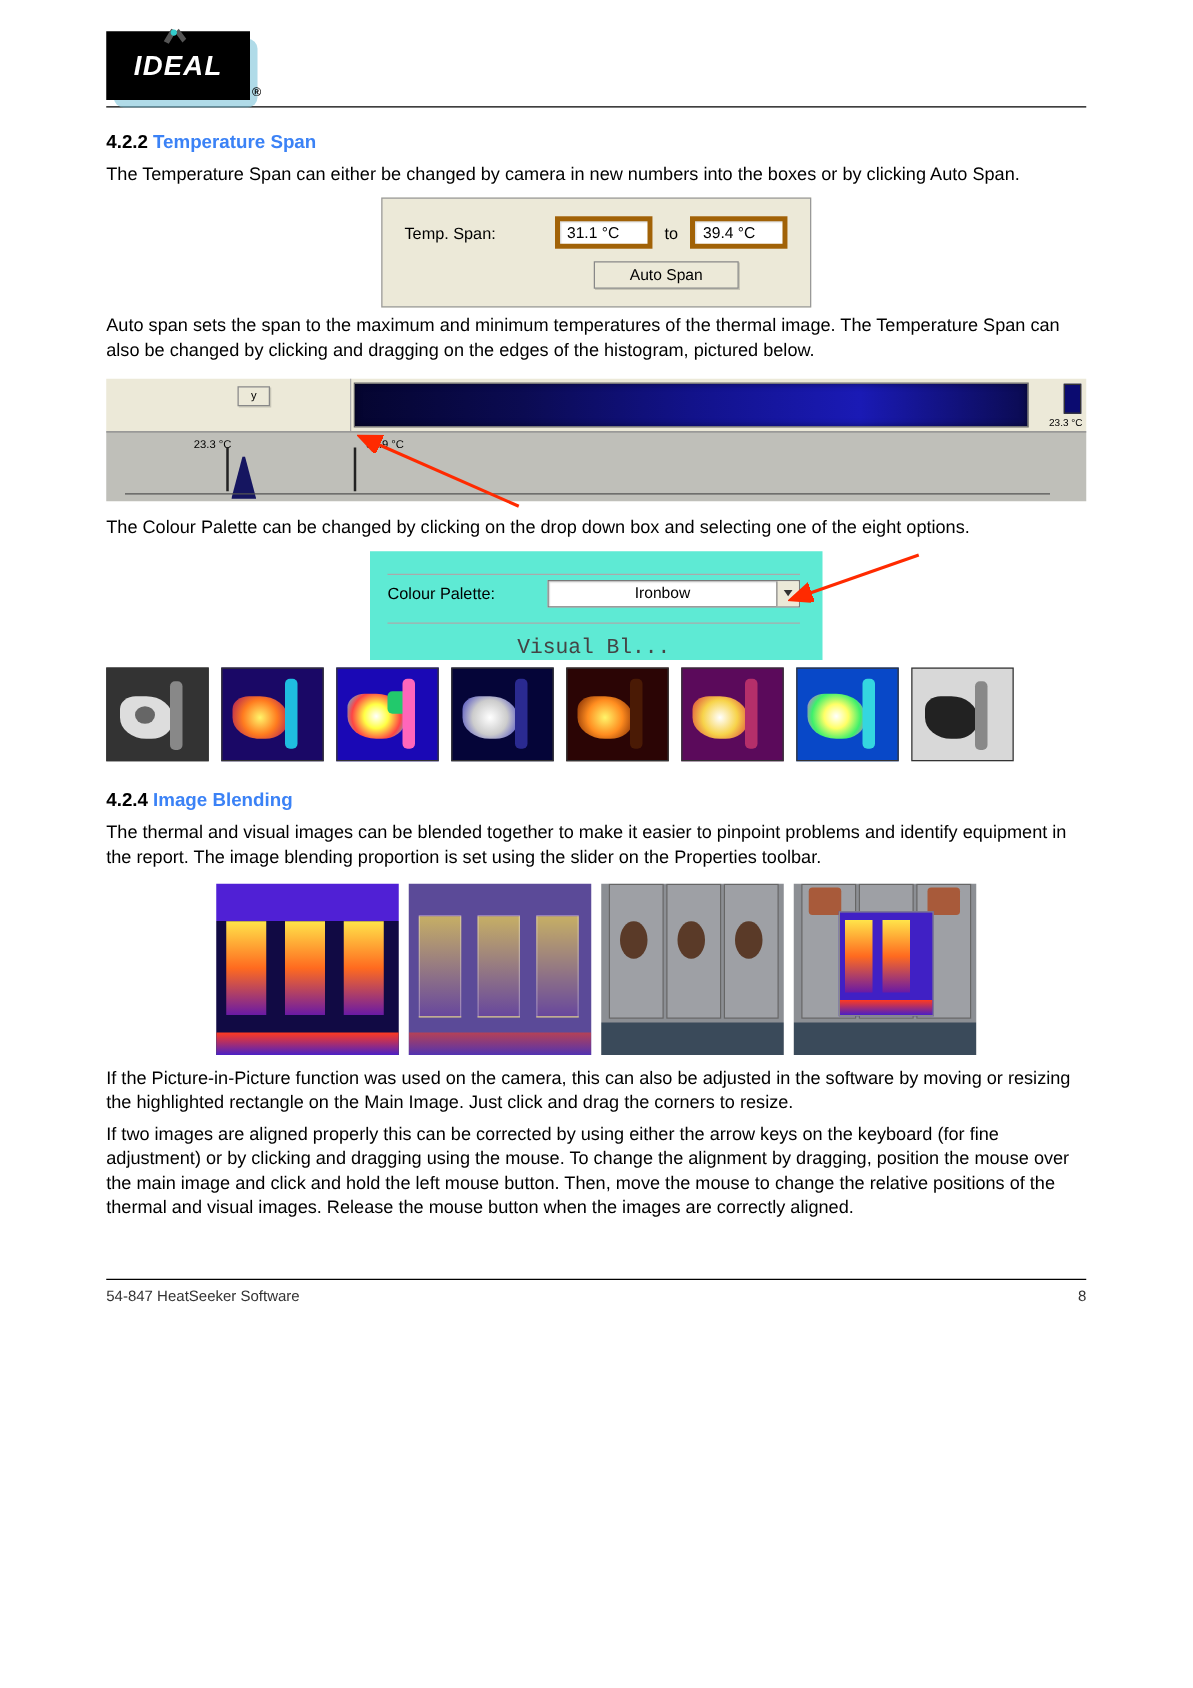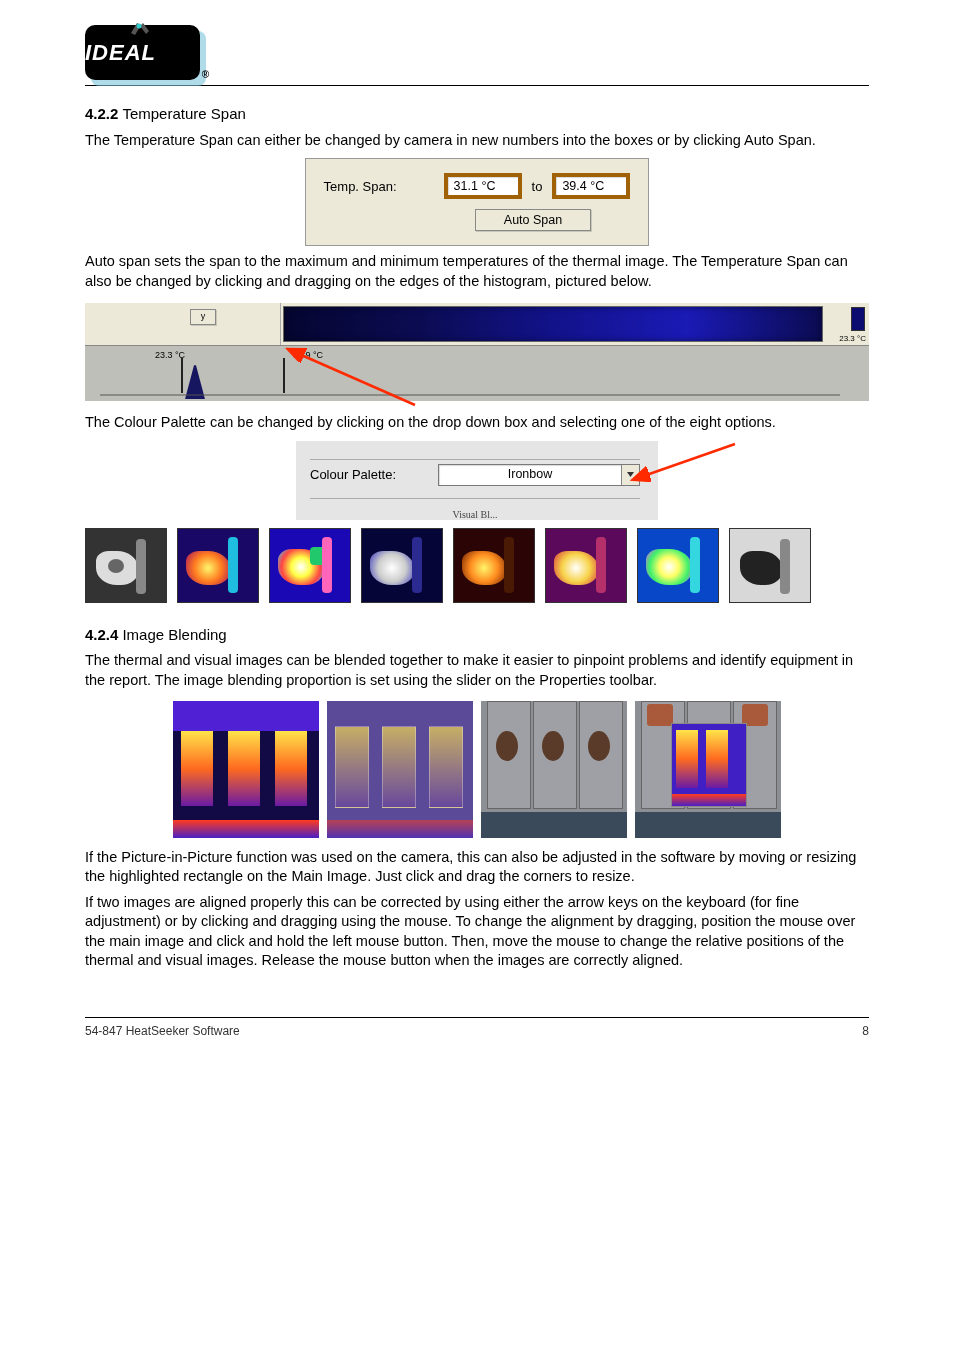--- a/index.html
+++ b/index.html
@@ -28,25 +28,25 @@
     border-radius: 8px;
     position: absolute;
     top: 6px;
     left: 6px;
     opacity: 0.6;
   }
   .logo-main {
     width: 115px;
     height: 55px;
     background: #000;
-    border-radius: 10px;
+    border-radius: 0;
     position: relative;
     display: flex;
     align-items: center;
-    justify-content: flex-start;
+    justify-content: center;
     color: #fff;
     font-weight: bold;
     font-style: italic;
     font-size: 22px;
     letter-spacing: 1px;
   }
   .logo-main .reg {
     position: absolute;
     right: -10px;
     bottom: 0;
@@ -60,22 +60,22 @@
     margin: 4px 0 18px 0;
   }
   .section-num {
     font-weight: bold;
     font-size: 15px;
   }
   .section-title {
     font-size: 15px;
   }
   .section-title-link {
-    color: #000000;
-    font-weight: normal;
+    color: #3b82f6;
+    font-weight: bold;
   }
   .body-text {
     font-size: 14.5px;
     line-height: 1.35;
     margin: 6px 0;
   }
   .fig {
     text-align: center;
     margin: 8px 0 4px 0;
   }
@@ -209,21 +209,21 @@
     clip-path: polygon(45% 0, 55% 0, 100% 100%, 0% 100%);
     background: #151560;
   }
   .histo-arrow {
     position: absolute;
     left: 200px;
     top: 42px;
   }
   .palette-panel {
     display: inline-block;
-    background: #e5e5e5;
+    background: #5eead4;
     padding: 14px 18px 0 14px;
     position: relative;
   }
   .palette-row {
     display: flex;
     align-items: center;
     gap: 42px;
     font-size: 13px;
     font-family: Tahoma, sans-serif;
   }
@@ -244,24 +244,24 @@
   }
   .palette-select-btn {
     width: 17px;
     background: #ece9d8;
     border-left: 1px solid #888;
     display: flex;
     align-items: center;
     justify-content: center;
   }
   .palette-truncated {
-    font-size: 10px;
+    font-size: 17px;
     color: #444;
     margin-top: 10px;
-    font-family: Liberation Serif, serif;
+    font-family: Liberation Mono, monospace;
   }
   .palette-hr {
     border: none;
     border-top: 1px solid #aaa;
     margin: 4px 0;
   }
   .red-arrow {
     stroke: #ff2a00;
     fill: #ff2a00;
   }

